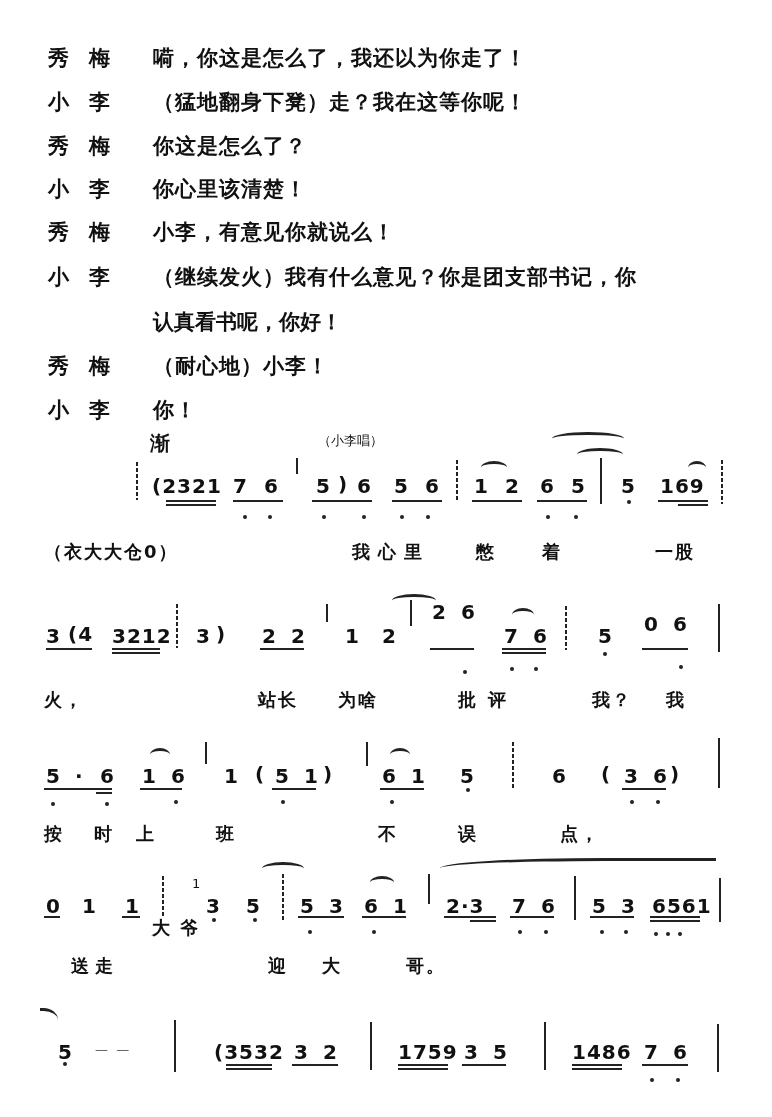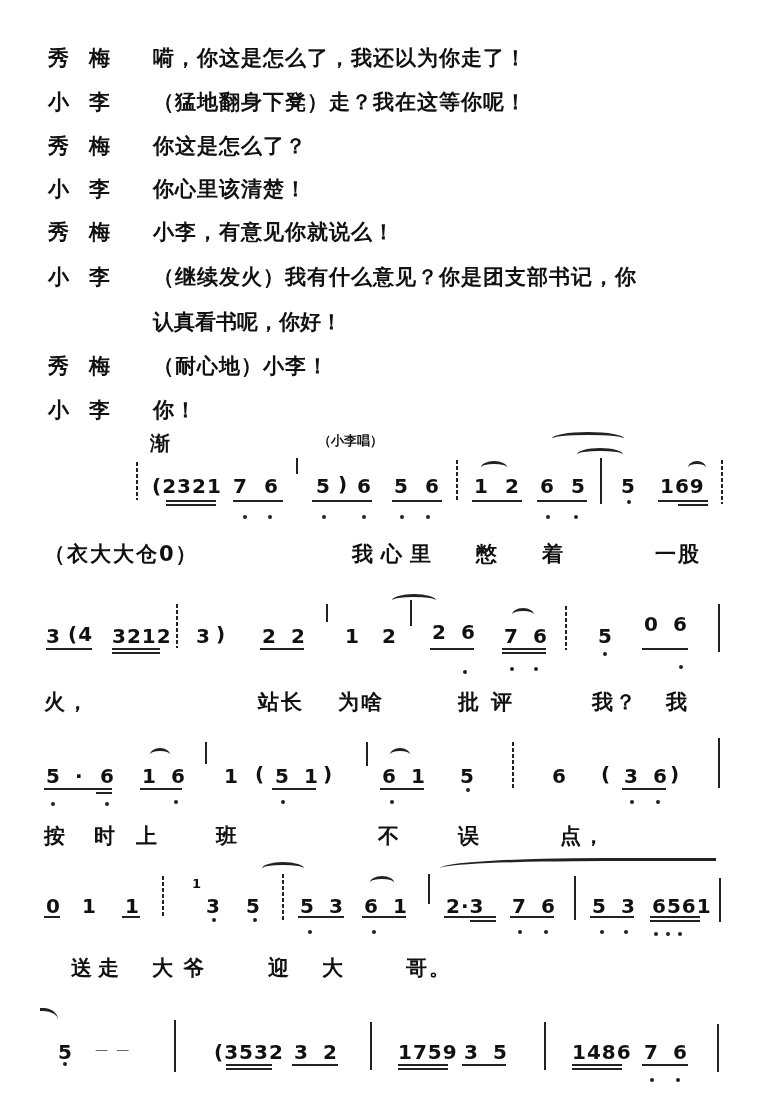--- a/index.html
+++ b/index.html
@@ -3,27 +3,27 @@
 <meta charset="utf-8">
 <style>
   html,body{margin:0;padding:0;background:#fff;}
   body{width:772px;height:1117px;position:relative;overflow:hidden;
        font-family:"DejaVu Sans","Liberation Sans",sans-serif;color:#111;}
   .dl{position:absolute;left:48px;font-size:21px;font-weight:bold;letter-spacing:1px;white-space:nowrap;}
   .dl .spk{display:inline-block;width:105px;letter-spacing:20px;}
   .cont{position:absolute;left:153px;font-size:21px;font-weight:bold;white-space:nowrap;}
   .abs{position:absolute;white-space:nowrap;}
   .num{font-family:"DejaVu Sans",sans-serif;font-weight:bold;font-size:20px;letter-spacing:1px;}
-  .lyr{font-size:21px;font-weight:bold;letter-spacing:2px;}
+  .lyr{font-size:18px;font-weight:bold;letter-spacing:2px;}
   .bar{position:absolute;width:2px;background:#222;}
   .bar.dash{background:repeating-linear-gradient(#222 0 4px,transparent 4px 6px);}
   .ul{position:absolute;height:2px;background:#222;}
   .dot{position:absolute;width:4px;height:4px;background:#222;border-radius:50%;}
   .arc{position:absolute;border-top:3px solid #222;border-radius:50% 50% 0 0;height:10px;}
-  .small{font-size:13px;font-weight:bold;}
+  .small{font-size:13px;font-weight:normal;}
 </style>
 </head>
 <body>
 
 <div>
   <div class="dl" style="top:44px"><span class="spk">秀梅</span><span>嗬，你这是怎么了，我还以为你走了！</span></div>
   <div class="dl" style="top:88px"><span class="spk">小李</span><span>（猛地翻身下凳）走？我在这等你呢！</span></div>
   <div class="dl" style="top:132px"><span class="spk">秀梅</span><span>你这是怎么了？</span></div>
   <div class="dl" style="top:175px"><span class="spk">小李</span><span>你心里该清楚！</span></div>
   <div class="dl" style="top:218px"><span class="spk">秀梅</span><span>小李，有意见你就说么！</span></div>
@@ -93,21 +93,21 @@
   <div class="bar dash" style="left:176px;top:604px;height:44px"></div>
   <span class="abs num" style="left:196px;top:624px">3</span>
   <span class="abs num" style="left:216px;top:622px">)</span>
   <span class="abs num" style="left:262px;top:624px;word-spacing:6px">2 2</span>
   <div class="ul" style="left:260px;top:648px;width:44px"></div>
   <div class="bar" style="left:326px;top:604px;height:18px"></div>
   <span class="abs num" style="left:345px;top:624px">1</span>
   <span class="abs num" style="left:382px;top:624px">2</span>
   <div class="arc" style="left:392px;top:594px;width:44px"></div>
   <div class="bar" style="left:410px;top:600px;height:26px"></div>
-  <span class="abs num" style="left:432px;top:620px;word-spacing:6px">2 6</span>
+  <span class="abs num" style="left:432px;top:600px;word-spacing:6px">2 6</span>
   <div class="ul" style="left:430px;top:648px;width:44px"></div>
   <div class="dot" style="left:463px;top:670px"></div>
   <div class="arc" style="left:512px;top:608px;width:22px"></div>
   <span class="abs num" style="left:504px;top:624px;word-spacing:6px">7 6</span>
   <div class="ul" style="left:502px;top:648px;width:44px"></div>
   <div class="ul" style="left:502px;top:652px;width:44px"></div>
   <div class="dot" style="left:510px;top:667px"></div>
   <div class="dot" style="left:534px;top:667px"></div>
   <div class="bar dash" style="left:565px;top:606px;height:44px"></div>
   <span class="abs num" style="left:598px;top:624px">5</span>
@@ -213,21 +213,21 @@
   <div class="ul" style="left:650px;top:916px;width:50px"></div>
   <div class="ul" style="left:650px;top:920px;width:50px"></div>
   <div class="dot" style="left:654px;top:932px"></div>
   <div class="dot" style="left:666px;top:932px"></div>
   <div class="dot" style="left:678px;top:932px"></div>
   <div class="bar" style="left:719px;top:878px;height:44px"></div>
 </div>
 
 <div>
   <span class="abs lyr" style="left:71px;top:954px;letter-spacing:6px">送走</span>
-  <span class="abs lyr" style="left:152px;top:954px;letter-spacing:10px">大爷</span>
+  <span class="abs lyr" style="left:152px;top:916px;letter-spacing:10px">大爷</span>
   <span class="abs lyr" style="left:268px;top:954px">迎</span>
   <span class="abs lyr" style="left:322px;top:954px">大</span>
   <span class="abs lyr" style="left:406px;top:954px">哥。</span>
 </div>
 
 <div>
   <div class="abs" style="left:40px;top:1008px;width:18px;height:12px;border-top:3px solid #222;border-radius:0 80% 0 0"></div>
   <span class="abs num" style="left:58px;top:1040px">5</span>
   <div class="dot" style="left:63px;top:1062px"></div>
   <span class="abs" style="left:95px;top:1042px;font-size:13px;color:#555;letter-spacing:2px">— —</span>

